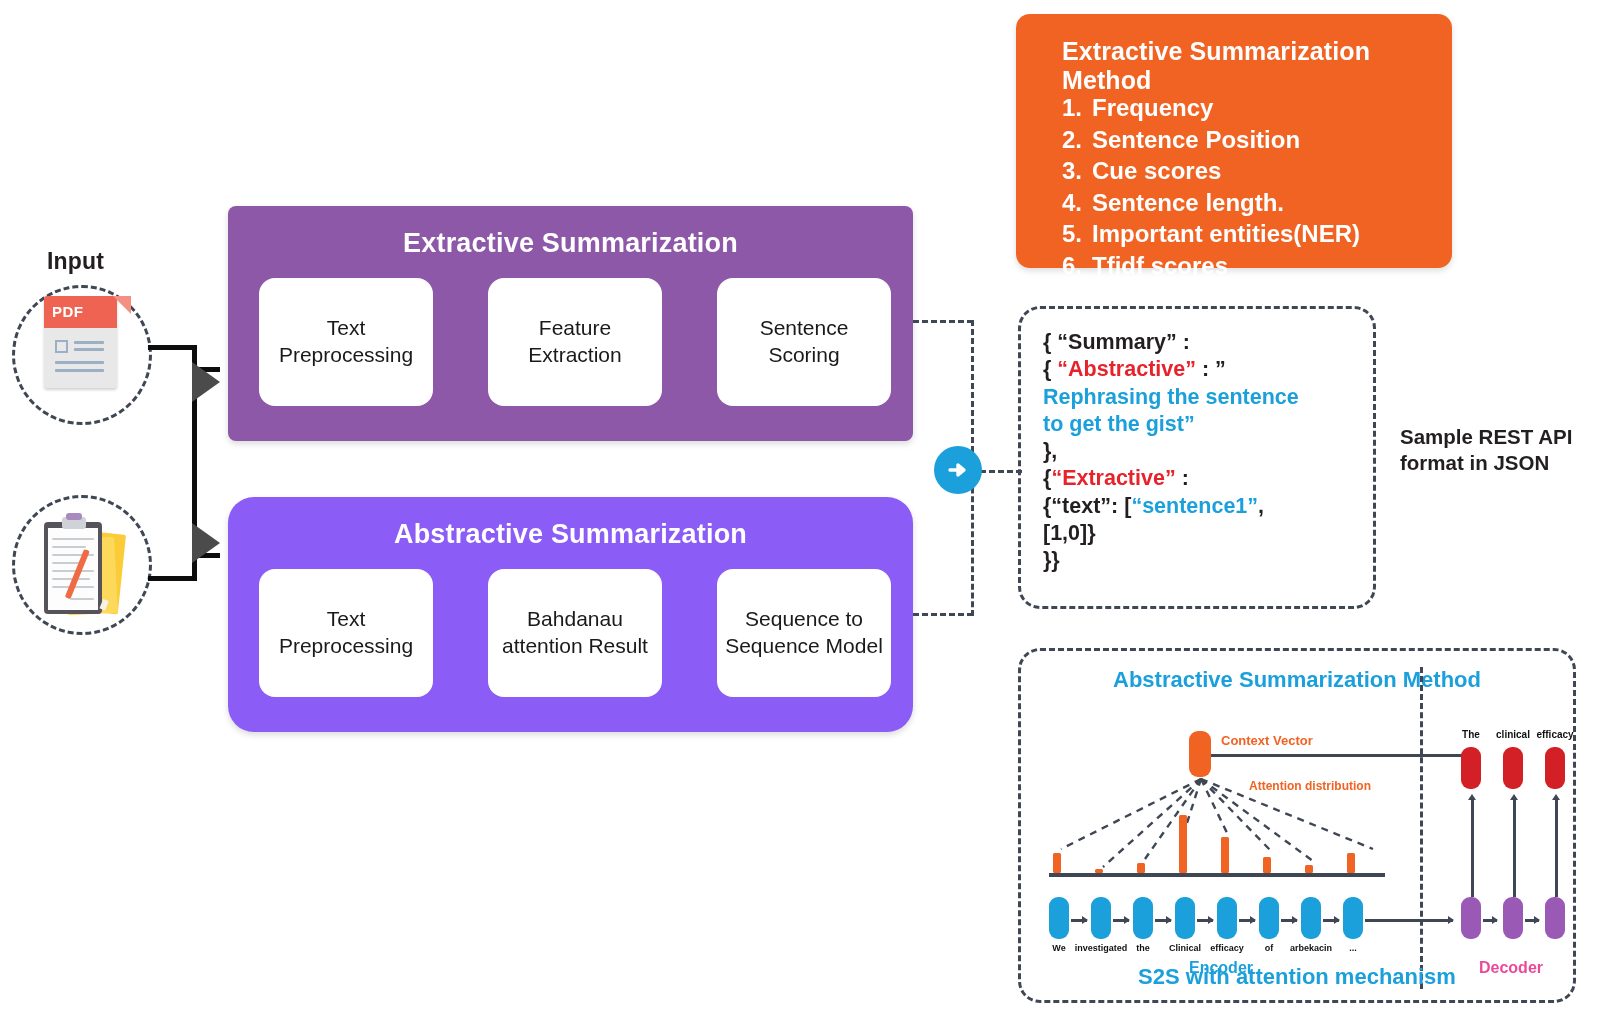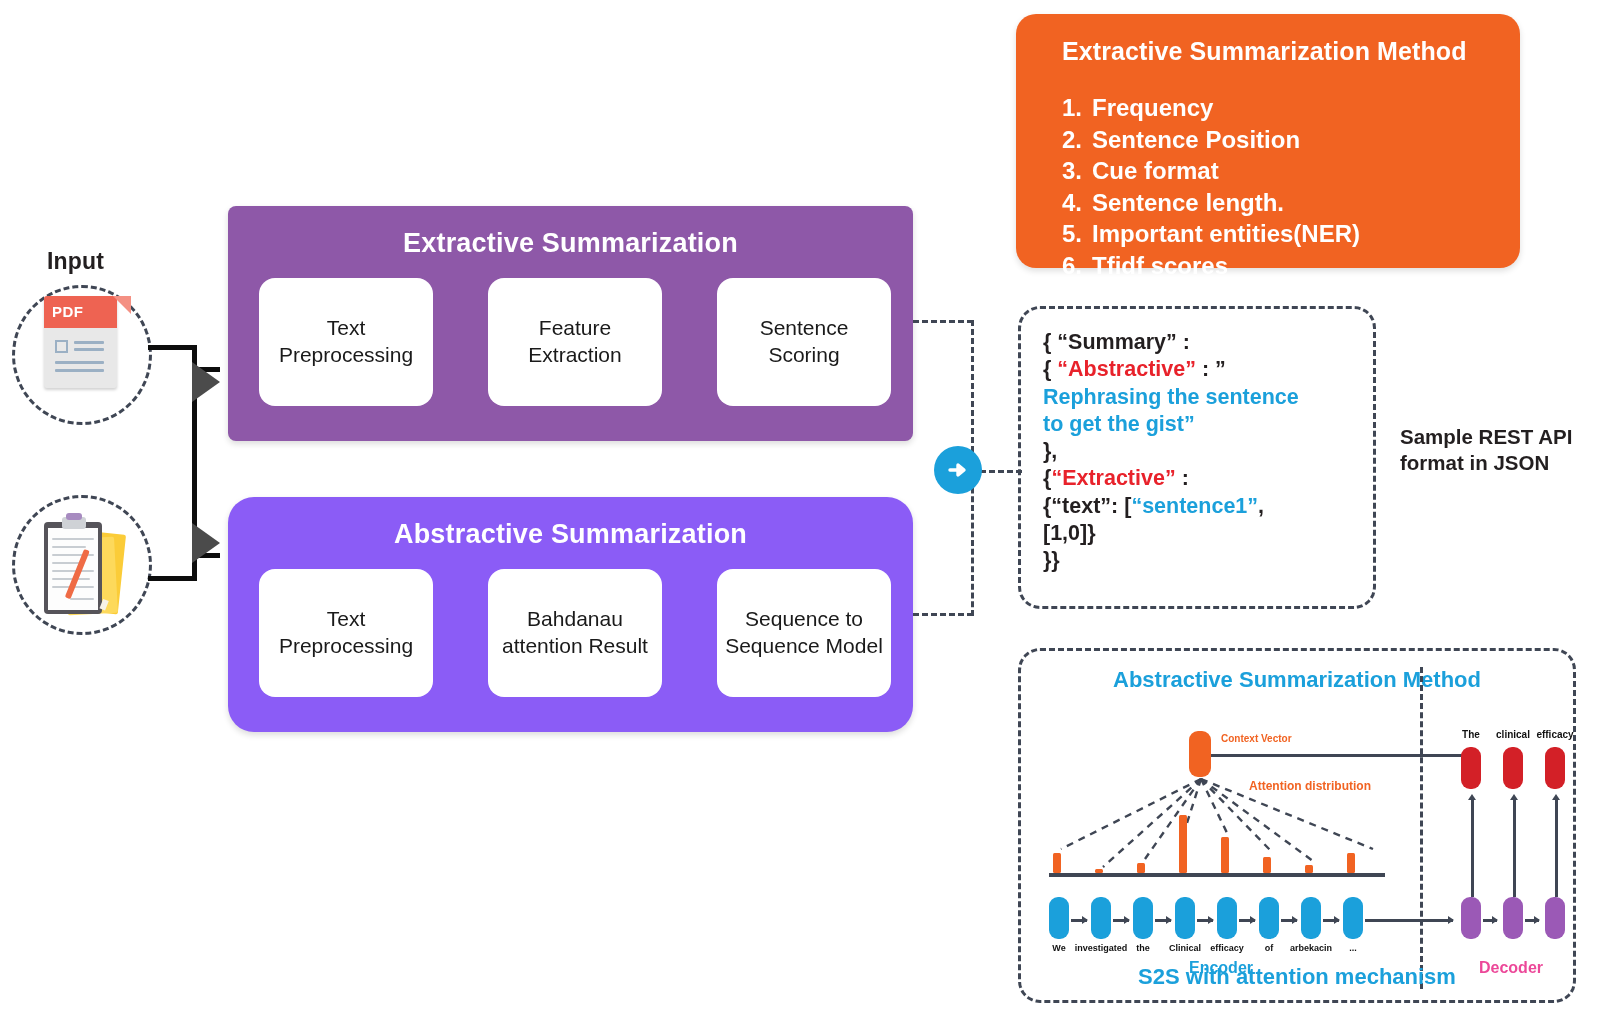--- a/index.html
+++ b/index.html
@@ -60,22 +60,22 @@
   
   .dline{position:absolute;background:transparent;}
   .dl-h{border-top:3px dashed #3f4654;}
   .dl-v{border-left:3px dashed #3f4654;}
 
   #arrow-circle{position:absolute;left:934px;top:446px;width:48px;height:48px;border-radius:50%;
                 background:#1ba0db;display:flex;align-items:center;justify-content:center;}
   #arrow-circle svg{display:block;}
 
   
-  #orange-box{position:absolute;left:1016px;top:14px;width:504px;height:254px;background:#f16322;
-              border-radius:20px;box-shadow:0 3px 6px rgba(0,0,0,.13);color:#ffffff;}
+  #orange-box{position:absolute;left:1016px;top:14px;width:436px;height:254px;background:#f16322;
+              border-radius:14px;box-shadow:0 3px 6px rgba(0,0,0,.13);color:#ffffff;}
   #orange-title{position:absolute;left:46px;top:23px;font-size:25px;font-weight:700;letter-spacing:.1px;}
   #orange-list{position:absolute;left:46px;top:80px;}
   .olist-item{font-size:24px;font-weight:700;line-height:1.15;margin-bottom:4px;display:flex;}
   .olist-num{width:30px;flex:none;}
 
   
   #json-box{position:absolute;left:1018px;top:306px;width:358px;height:303px;
             border:3px dashed #3f4654;border-radius:22px;box-sizing:border-box;}
   #json-code{position:absolute;left:22px;top:20px;width:320px;font-size:21.5px;font-weight:700;
              line-height:1.27;color:#231f20;}
@@ -99,21 +99,21 @@
              font-size:16px;font-weight:700;color:#ec4899;}
 
   .enc-cell{position:absolute;width:20px;height:42px;background:#1ba0db;border-radius:9px;}
   .dec-cell{position:absolute;width:20px;height:42px;background:#9b59b6;border-radius:9px;}
   .out-cell{position:absolute;width:20px;height:42px;background:#d32027;border-radius:9px;}
   .word{position:absolute;font-size:9px;font-weight:700;color:#111;text-align:center;white-space:nowrap;}
   .outword{position:absolute;font-size:10px;font-weight:700;color:#111;text-align:center;white-space:nowrap;}
   .att-bar{position:absolute;background:#f16322;width:8px;border-radius:1.5px;}
   #att-axis{position:absolute;left:28px;top:222px;width:336px;height:3.5px;background:#3f4654;}
   #ctx-vec{position:absolute;left:168px;top:80px;width:22px;height:46px;background:#f16322;border-radius:9px;}
-  #ctx-label{position:absolute;left:200px;top:82px;font-size:10px;font-weight:700;color:#f16322;text-align:right;}
+  #ctx-label{position:absolute;left:200px;top:82px;font-size:13px;font-weight:700;color:#f16322;text-align:right;}
   #att-label{position:absolute;left:228px;top:128px;font-size:12px;font-weight:700;color:#f16322;}
   .sm-arrow{position:absolute;height:2.5px;background:#3f4654;}
   .sm-arrow:after{content:"";position:absolute;right:-1px;top:-3.2px;width:0;height:0;
                   border-style:solid;border-width:4.2px 0 4.2px 6px;border-color:transparent transparent transparent #3f4654;}
   .up-arrow{position:absolute;width:2.5px;background:#3f4654;}
   .up-arrow:after{content:"";position:absolute;left:-3.2px;top:-5px;width:0;height:0;
                   border-style:solid;border-width:0 4.2px 6px 4.2px;border-color:transparent transparent #3f4654 transparent;}
 </style>
 </head>
 <body>
@@ -203,21 +203,21 @@
       <div class="olist-item">
         <span class="olist-num">1.</span>
         <span>Frequency</span>
       </div>
       <div class="olist-item">
         <span class="olist-num">2.</span>
         <span>Sentence Position</span>
       </div>
       <div class="olist-item">
         <span class="olist-num">3.</span>
-        <span>Cue format</span>
+        <span>Cue scores</span>
       </div>
       <div class="olist-item">
         <span class="olist-num">4.</span>
         <span>Sentence length.</span>
       </div>
       <div class="olist-item">
         <span class="olist-num">5.</span>
         <span>Important entities(NER)</span>
       </div>
       <div class="olist-item">

